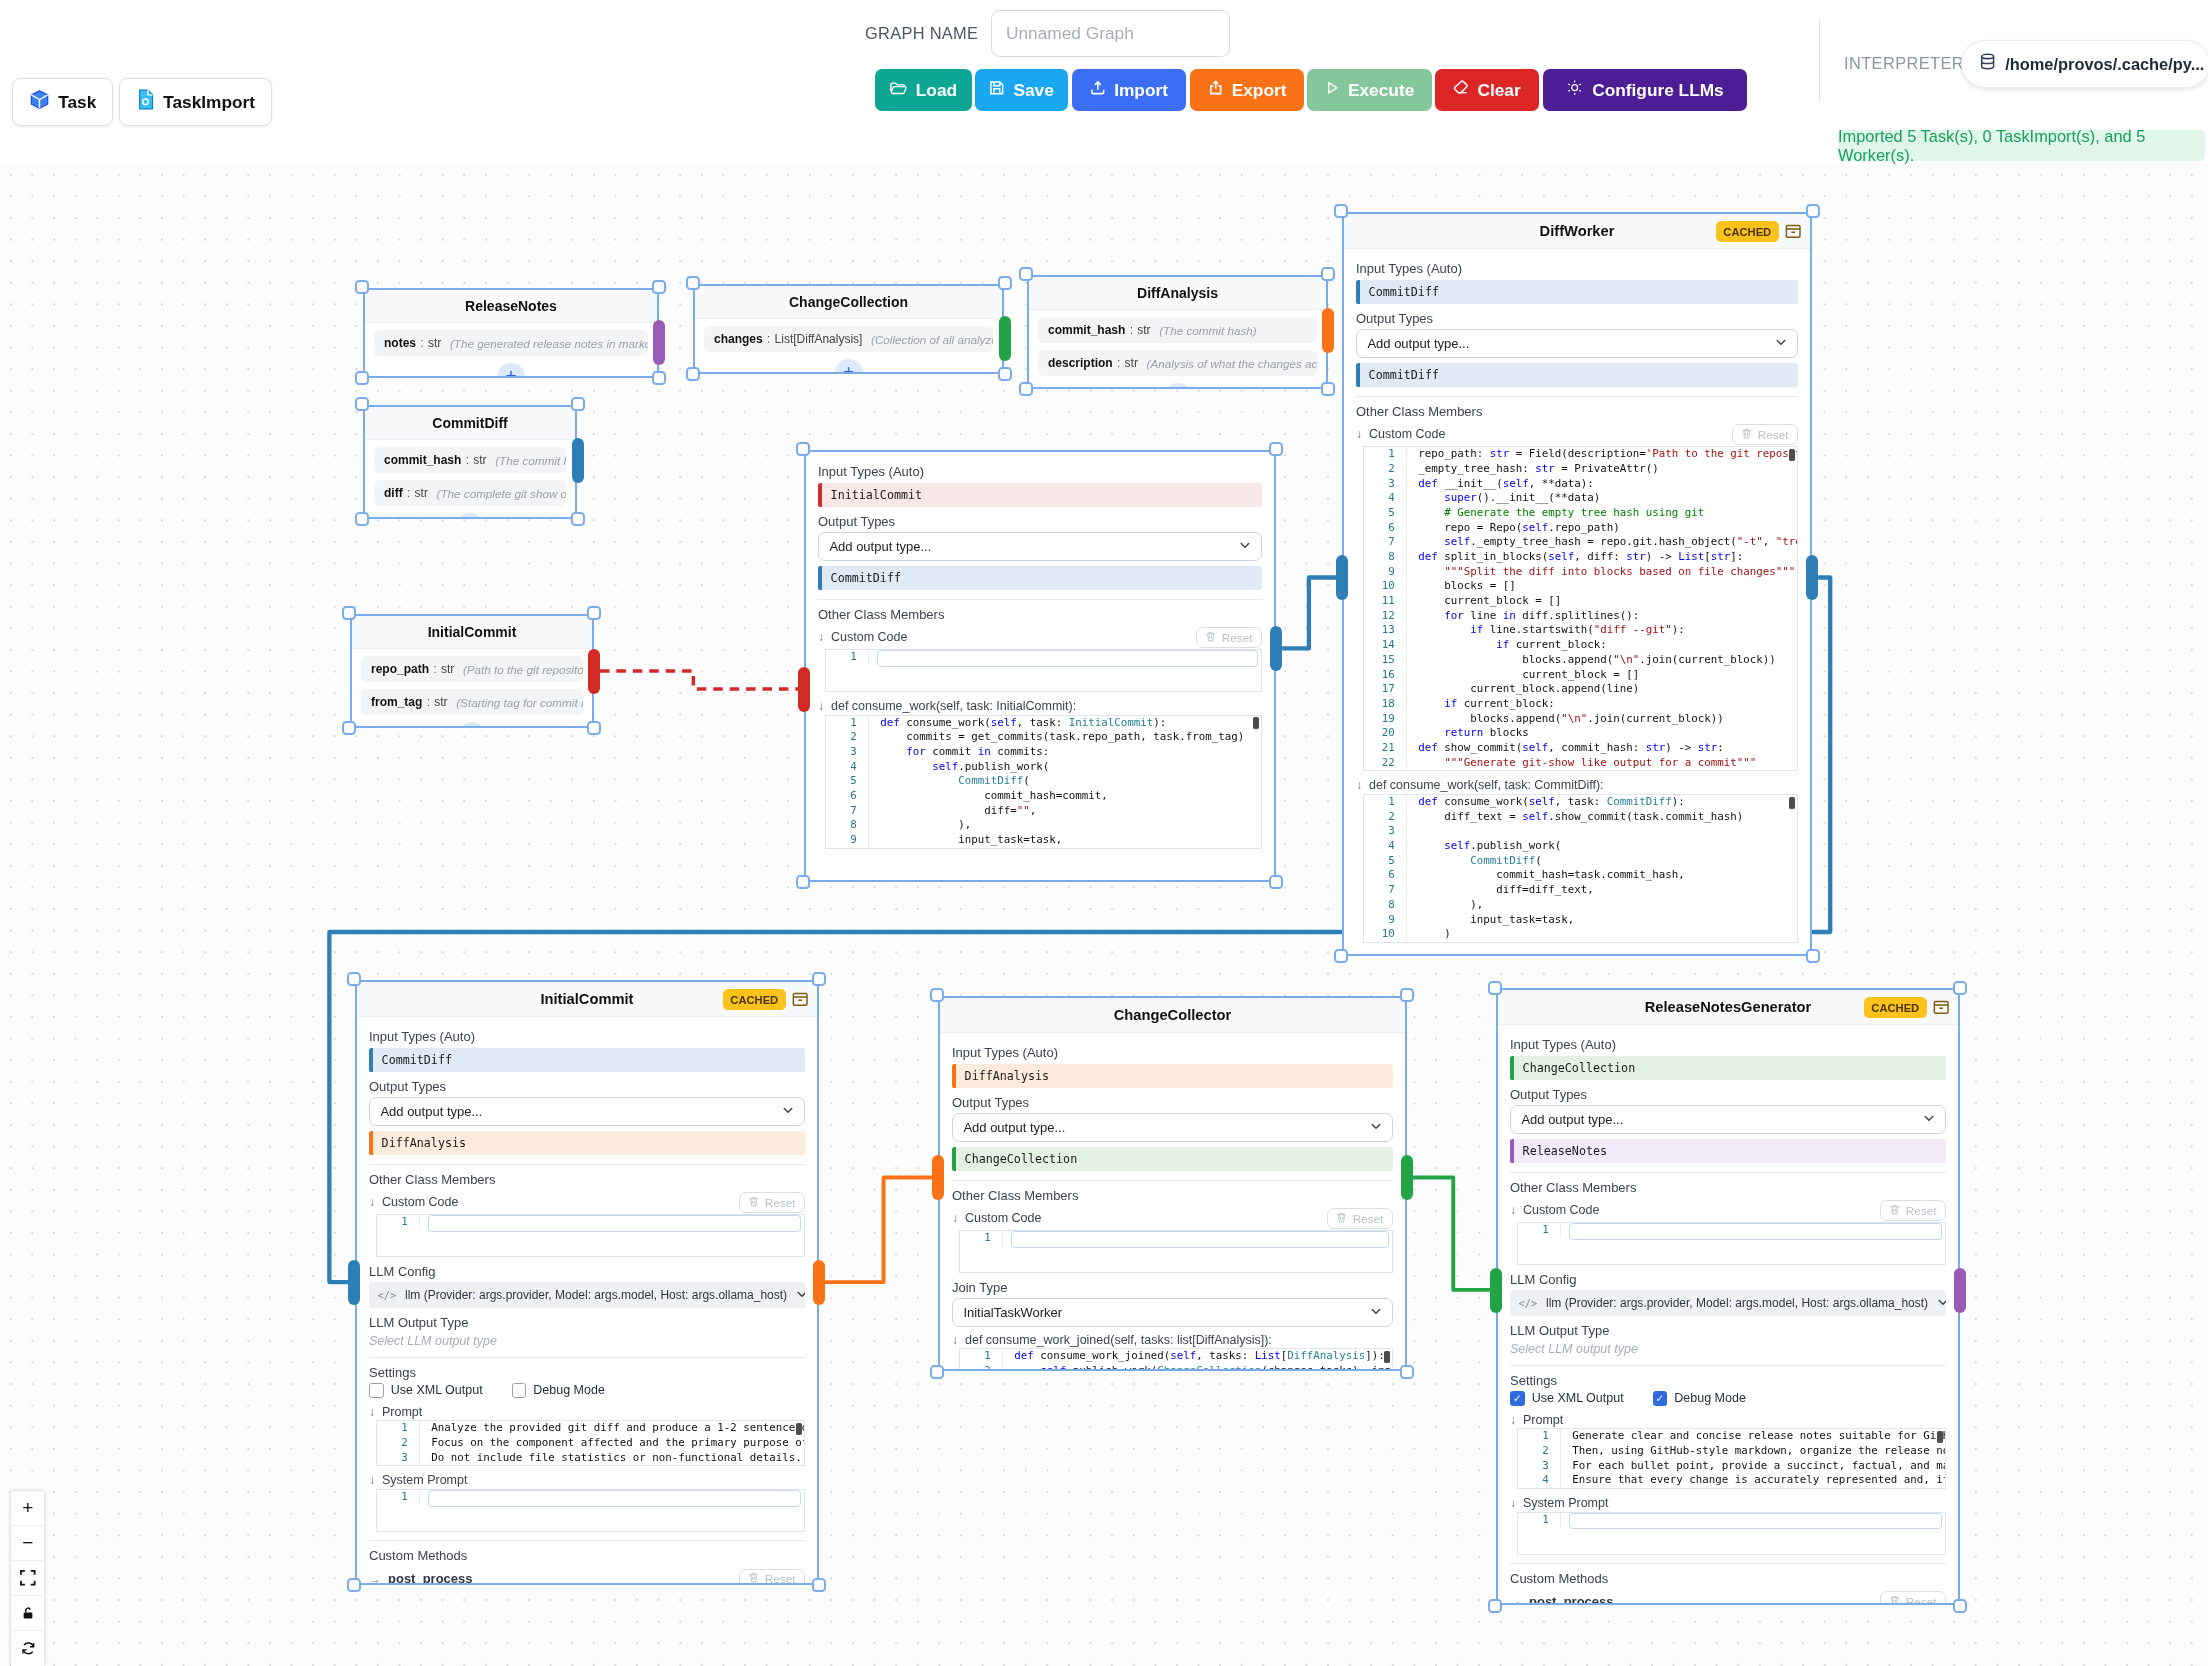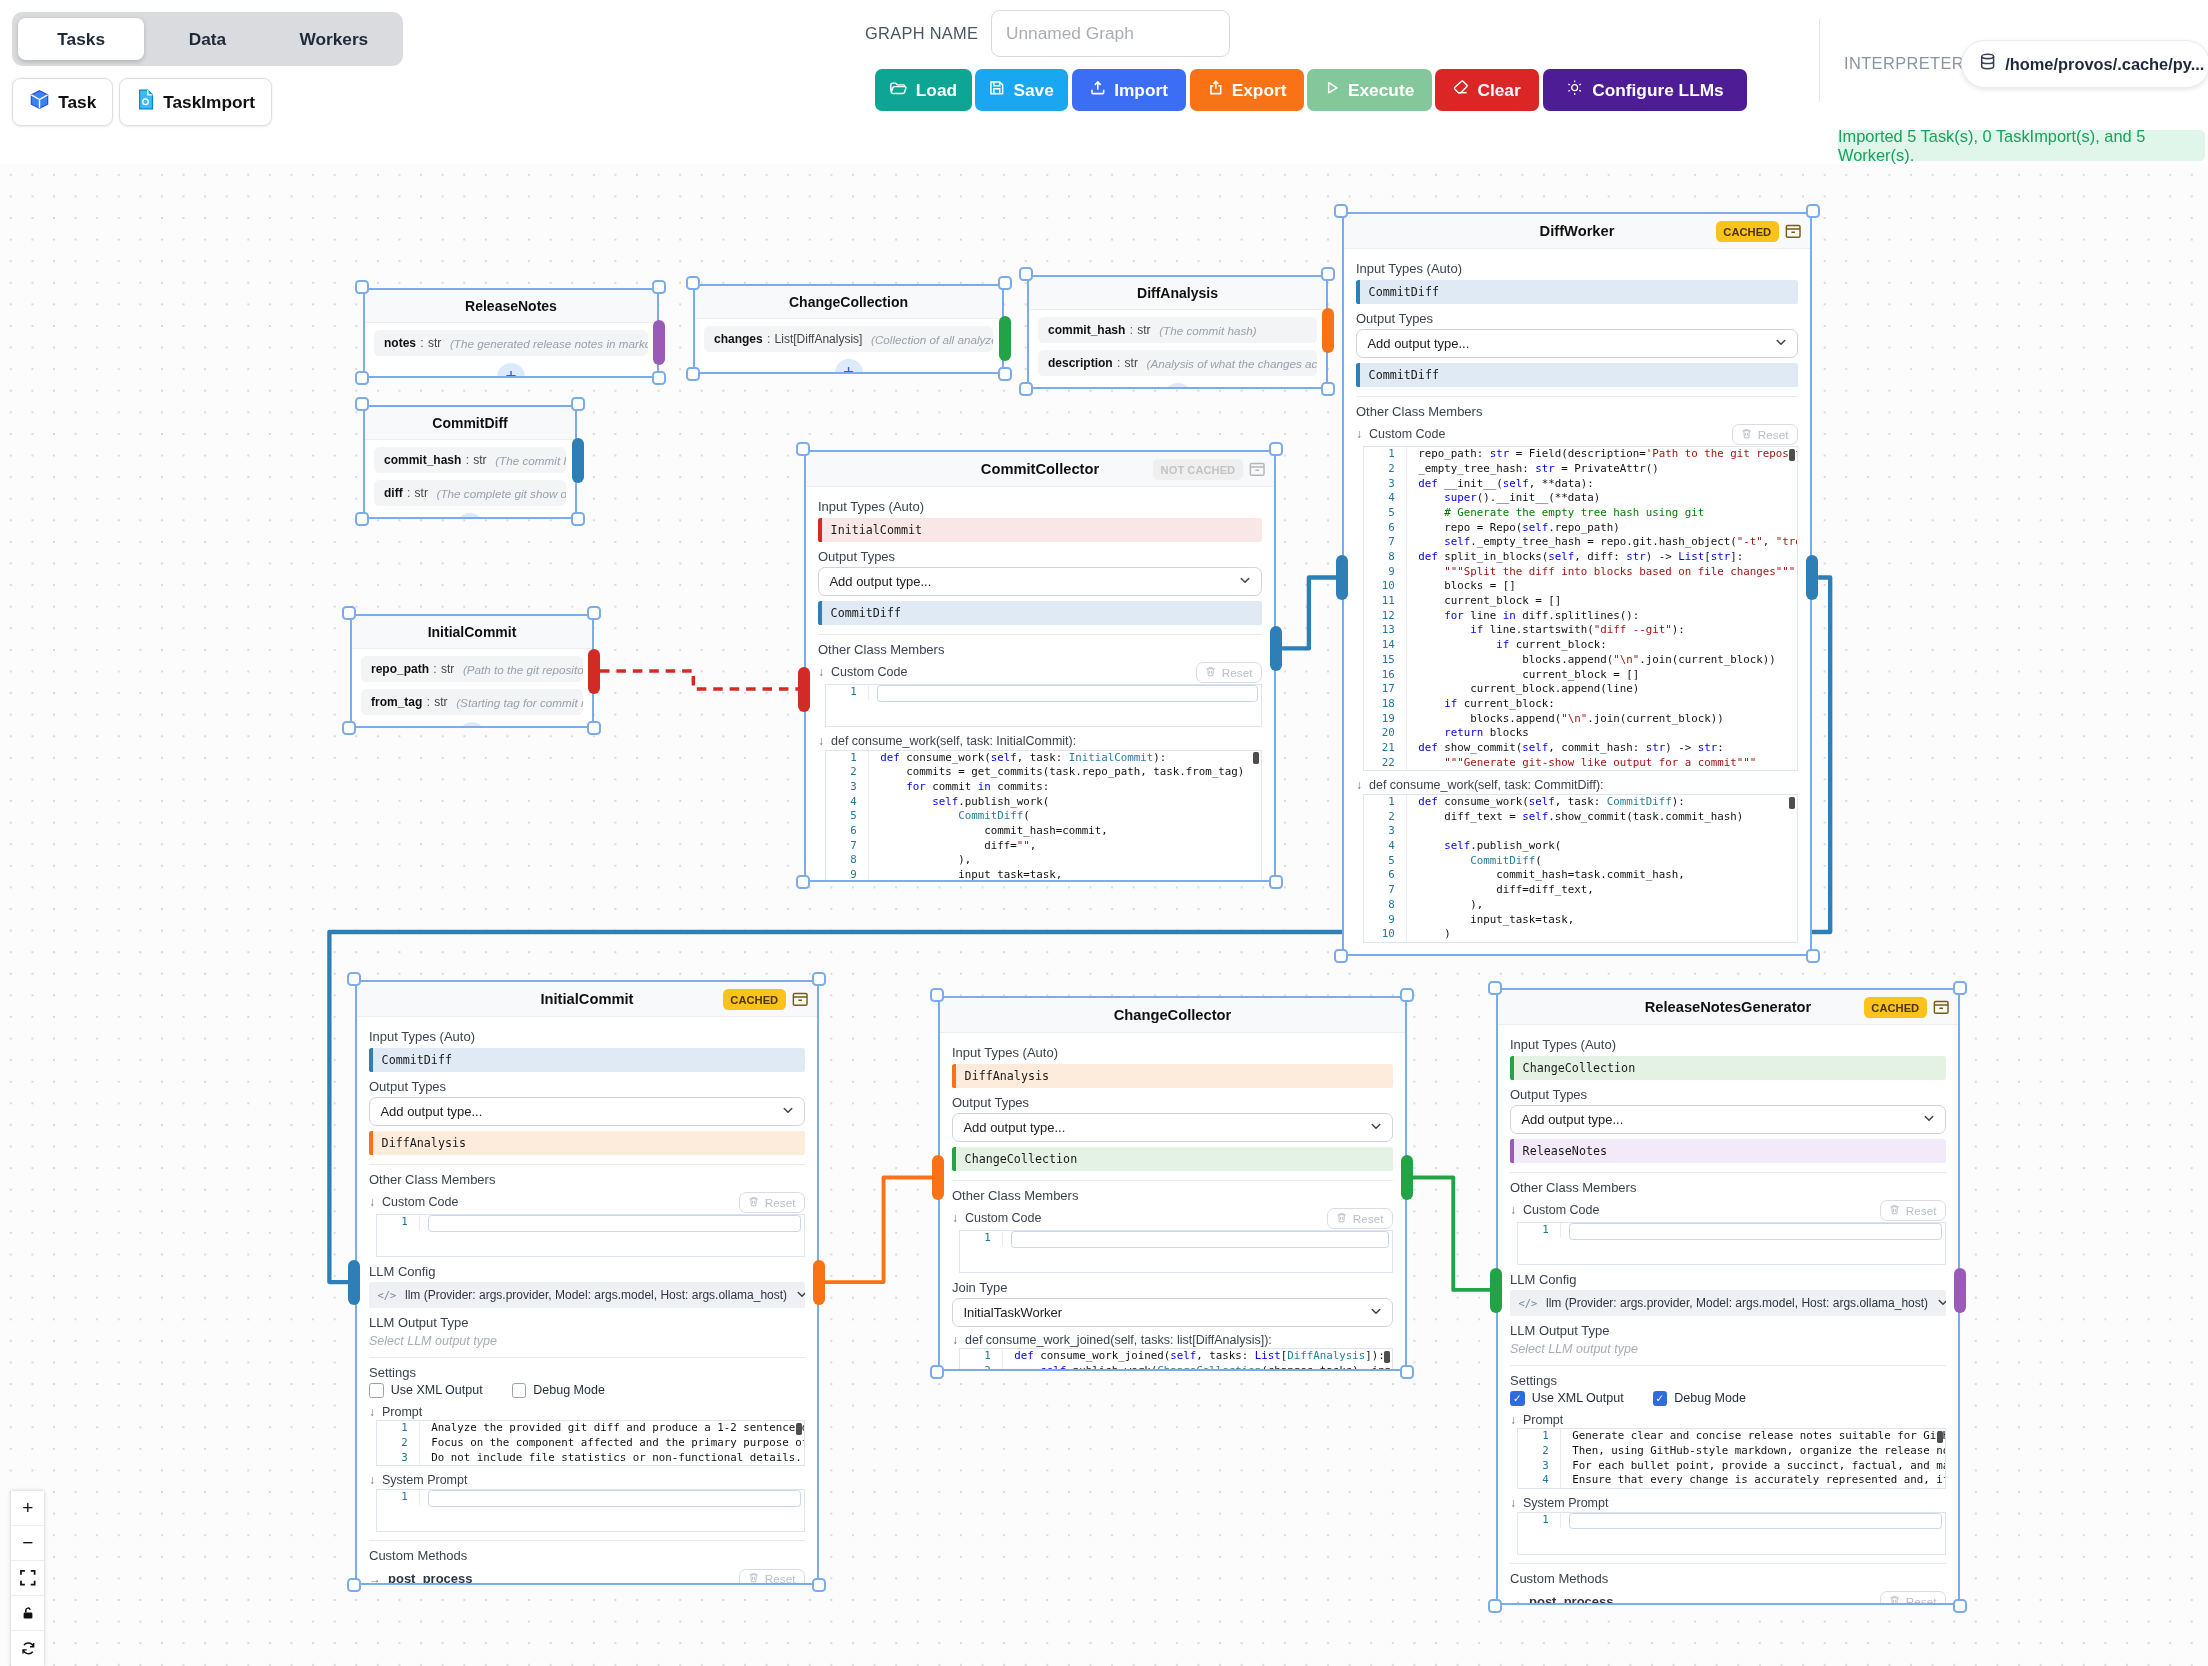--- a/index.html
+++ b/index.html
@@ -73,25 +73,20 @@
   .methodrow { display:flex; align-items:center; gap:7px; margin:5.2px 0 1.7px 0; font-size:13px; font-weight:600; color:#2f3640; }
   
   #controls { position:absolute; left:10.4px; top:1490px; width:35px; background:#fff; border:0.9px solid #e4e4e4; border-radius:3.5px; box-shadow:0 0.9px 3.5px rgba(0,0,0,.12); z-index:10; }
   .ctrl { width:100%; height:35px; display:flex; align-items:center; justify-content:center; border-bottom:0.9px solid #ededed; background:#fff; cursor:pointer; font-size:19px; color:#111; }
   .ctrl:last-child { border-bottom:none; }
 </style>
 </head>
 <body>
 
 <div id="topbar">
-  <div class="tabgroup">
-    <div class="tab active">Tasks</div>
-    <div class="tab">Data</div>
-    <div class="tab">Workers</div>
-  </div>
 
   <button class="palette-btn" style="left:12px">
     <span><svg width="21" height="21" viewBox="0 0 18 18">
           <path d="M9 1.5L16 5v8l-7 3.5L2 13V5z" fill="#3b82f6" stroke="#1d4ed8" stroke-width="1"></path>
           <path d="M9 9v7.5M2 5l7 4 7-4" stroke="#fff" stroke-width="1.2" fill="none"></path>
         </svg></span>
     <span>Task</span>
   </button>
   <button class="palette-btn" style="left:119px">
     <span><svg width="19" height="21" viewBox="0 0 16 18">
@@ -261,28 +256,20 @@
         <span class="fdesc">(Starting tag for commit range)</span>
       </div>
       <div class="plus">+</div>
     </div>
     <div class="corner" style="left: 342px; top: 606px;"></div>
     <div class="corner" style="left: 587px; top: 606px;"></div>
     <div class="corner" style="left: 342px; top: 721px;"></div>
     <div class="corner" style="left: 587px; top: 721px;"></div>
     <div class="handle" style="left: 588px; top: 649px; background: rgb(210, 43, 37);"></div>
     <div class="node" style="left: 804px; top: 450px; width: 472px; height: 432px;">
-      <div class="whead">
-        <span>CommitCollector</span>
-        <span class="badge muted">NOT CACHED</span>
-        <span class="cacheicon"><svg width="16.4" height="14.7" viewBox="0 0 18 16">
-            <rect x="1.5" y="1.5" width="15" height="13" rx="1.5" fill="none" stroke="#b5b5b5" stroke-width="1.6"></rect>
-            <path d="M1.5 5.5h15M7 9h4" stroke="#b5b5b5" stroke-width="1.6" fill="none"></path>
-          </svg></span>
-      </div>
       <div class="wbody">
         <div class="sec-label">Input Types (Auto)</div>
         <div class="pill" style="border-left-color: rgb(210, 43, 37); background: rgb(249, 230, 230);">InitialCommit</div>
         <div class="sec-label">Output Types</div>
         <div class="selectbox">
           <span>Add output type...</span>
           <span><svg width="12" height="12" viewBox="0 0 16 16">
               <path d="M3 6l5 5 5-5" fill="none" stroke="#444" stroke-width="2" stroke-linecap="round" stroke-linejoin="round"></path>
             </svg></span>
         </div>

